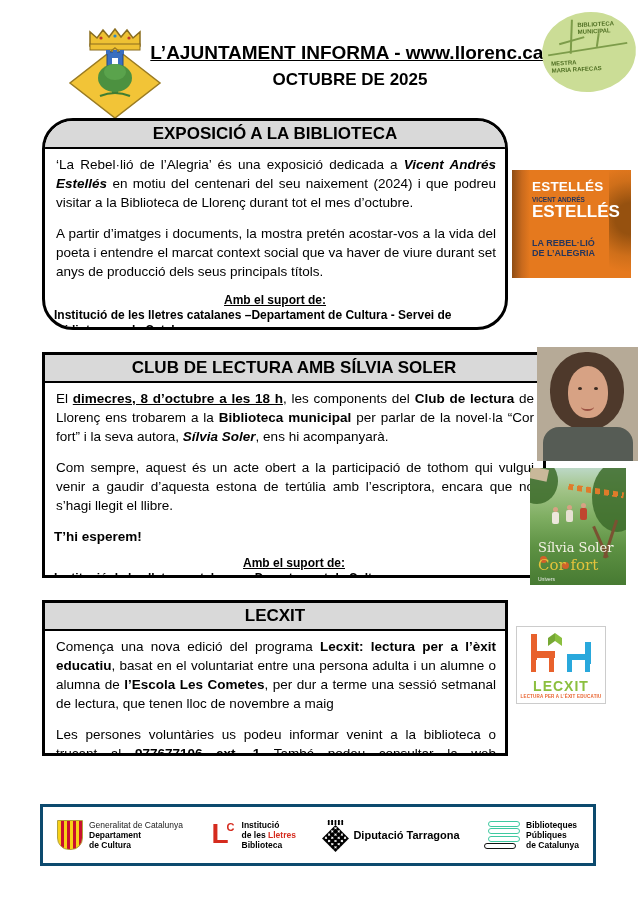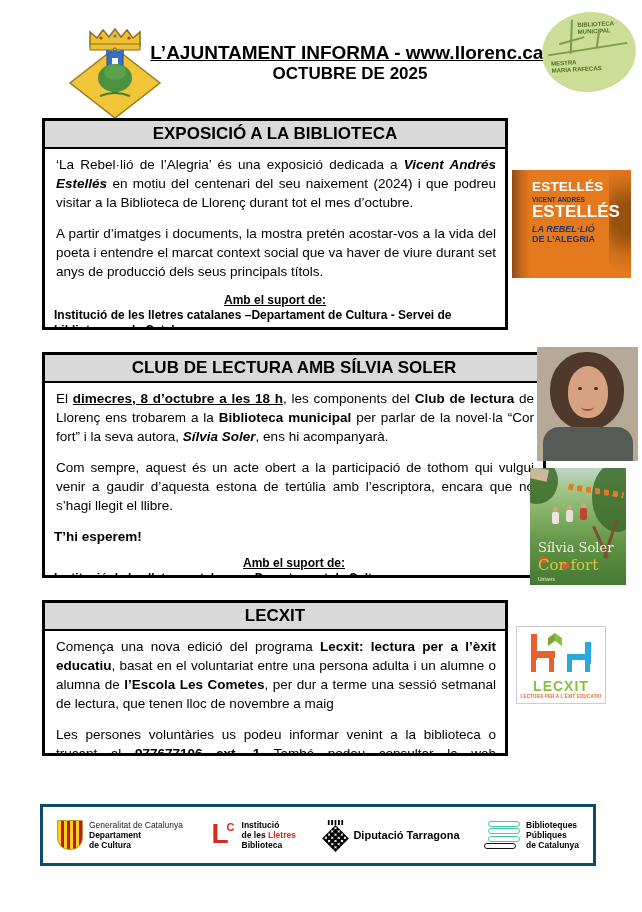--- a/index.html
+++ b/index.html
@@ -3,21 +3,21 @@
 <meta charset="utf-8">
 <style>
   html,body{margin:0;padding:0;}
   body{width:642px;height:912px;background:#fff;position:relative;
        font-family:"Liberation Sans",sans-serif;color:#000;overflow:hidden;}
   .abs{position:absolute;box-sizing:border-box;}
 
   
   .header-titles{left:140px;top:42px;width:420px;text-align:center;}
   .page-title{font-size:19px;font-weight:bold;text-decoration:underline;white-space:nowrap;}
-  .page-subtitle{font-size:17px;font-weight:bold;}
+  .page-subtitle{font-size:17px;font-weight:bold;margin-top:6px;}
   .stamp{left:542px;top:12px;width:94px;height:80px;background:#cbdd96;
          border-radius:50%;transform:rotate(-6deg);overflow:hidden;}
   .stamp .sk{position:absolute;background:#7d9c4a;}
   .stamp-t{position:absolute;color:#4e6e22;font-weight:bold;line-height:7px;font-size:6px;transform:rotate(3deg);}
   .stamp-top{top:10px;left:38px;}
   .stamp-bot{top:46px;left:8px;}
 
   
   .box{border:3px solid #000;background:#fff;overflow:hidden;}
   .box-header{background:#d9d9d9;border-bottom:2px solid #000;text-align:center;
@@ -35,21 +35,21 @@
   .poster{left:512px;top:170px;width:119px;height:108px;background:#e5791e;overflow:hidden;}
   .poster::before{content:"";position:absolute;left:0;top:0;bottom:0;width:18px;
       background:linear-gradient(90deg,#8f4d14 0%,#c96a1d 55%,rgba(201,106,29,0) 100%);}
   .poster::after{content:"";position:absolute;right:0;top:0;bottom:0;width:22px;
       background:radial-gradient(circle at 100% 45%,#96510f 25%,#cf6f1a 60%,rgba(207,111,26,0) 85%);}
   .poster-text{position:absolute;left:20px;top:9px;z-index:2;}
   .po1{font-size:13.5px;font-weight:bold;color:#fff;letter-spacing:.2px;}
   .po2{font-size:6.5px;font-weight:bold;color:#26365c;margin-top:2px;}
   .po3{font-size:17px;font-weight:bold;color:#fff;line-height:17px;}
   .po4,.po5{font-size:9px;font-weight:bold;color:#26365c;line-height:10px;}
-  .po4{margin-top:4px;font-style:italic;}
+  .po4{margin-top:18px;}
 
   
   .photo{left:537px;top:347px;width:101px;height:114px;background:#b6aa97;overflow:hidden;}
   .hair{position:absolute;top:5px;left:13px;width:74px;height:78px;background:#4e392b;border-radius:48%;}
   .face{position:absolute;top:19px;left:31px;width:40px;height:52px;background:#d7a284;border-radius:50% 50% 46% 46%;}
   .eye{position:absolute;width:4px;height:3px;background:#3a2a20;border-radius:50%;top:40px;}
   .eye.l{left:41px;} .eye.r{left:57px;}
   .mouth{position:absolute;top:56px;left:44px;width:13px;height:6px;border-bottom:2px solid #9c5243;border-radius:50%;}
   .torso{position:absolute;bottom:0;left:6px;width:90px;height:34px;background:#565c55;border-radius:16px 16px 0 0;}
 
@@ -137,21 +137,21 @@
   <div class="stamp-t stamp-top">
     <div>BIBLIOTECA</div>
     <div>MUNICIPAL</div>
   </div>
   <div class="stamp-t stamp-bot">
     <div>MESTRA</div>
     <div>MARIA RAFECAS</div>
   </div>
 </div>
 
-<section class="abs box" style="left:42px;top:118px;width:466px;height:212px;">
+<section class="abs box" style="left:42px;top:118px;width:466px;height:212px;border-radius:31px;">
   <div class="box-header">EXPOSICIÓ A LA BIBLIOTECA</div>
   <div class="box-body">
     <p><span>‘La Rebel·lió de l’Alegria’ és una exposició dedicada a </span><span class="fb fi">Vicent Andrés Estellés</span><span> en motiu del centenari del seu naixement (2024) i que podreu visitar a la Biblioteca de Llorenç durant tot el mes d’octubre.</span></p>
     <p>A partir d’imatges i documents, la mostra pretén acostar-vos a la vida del poeta i entendre el marcat context social que va haver de viure durant set anys de producció dels seus principals títols.</p>
     <p class="support-label">Amb el suport de:</p>
     <p class="support">Institució de les lletres catalanes –Departament de Cultura - Servei de biblioteques de Catalunya</p>
   </div>
 </section>
 
 <div class="abs poster">

